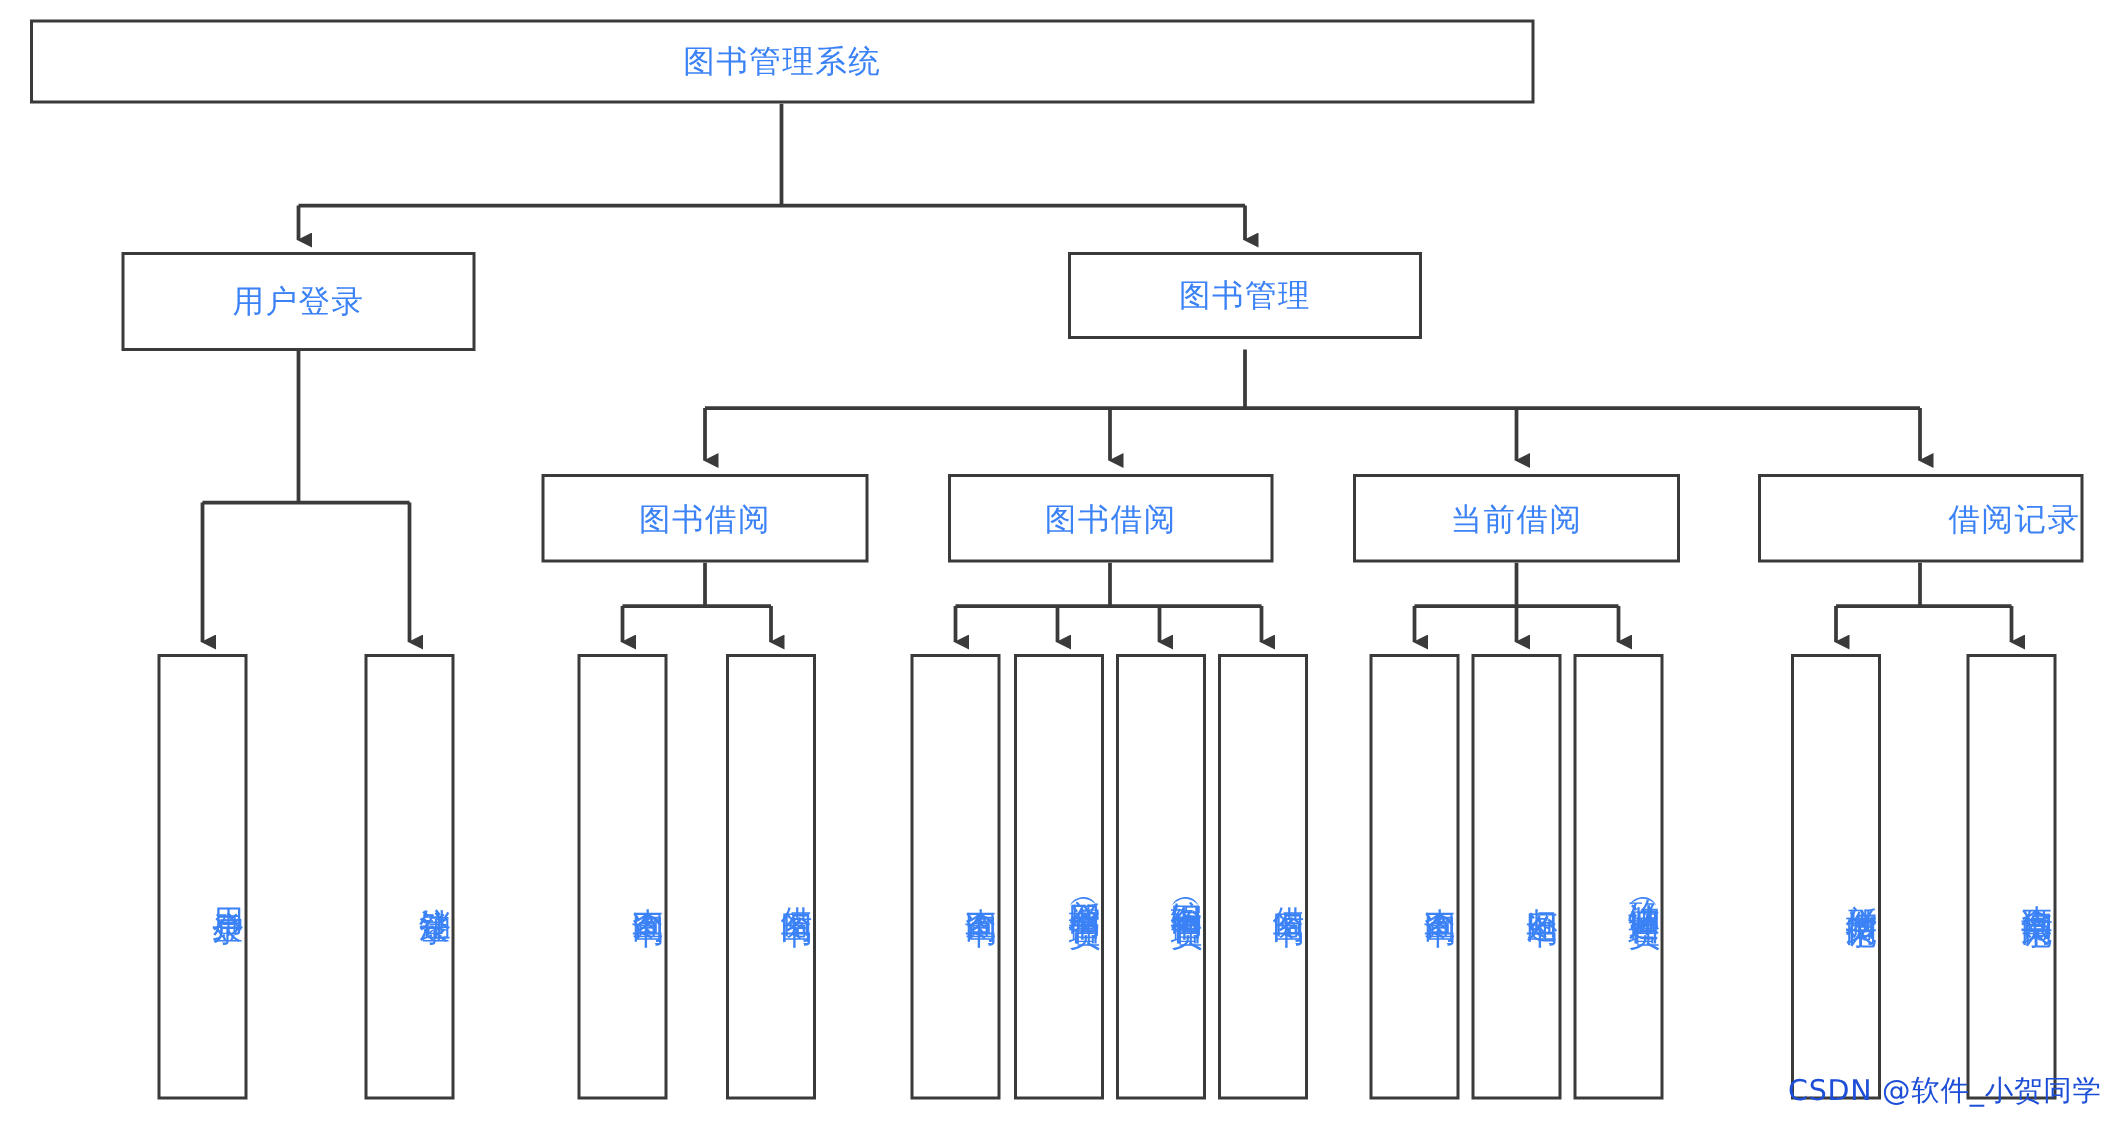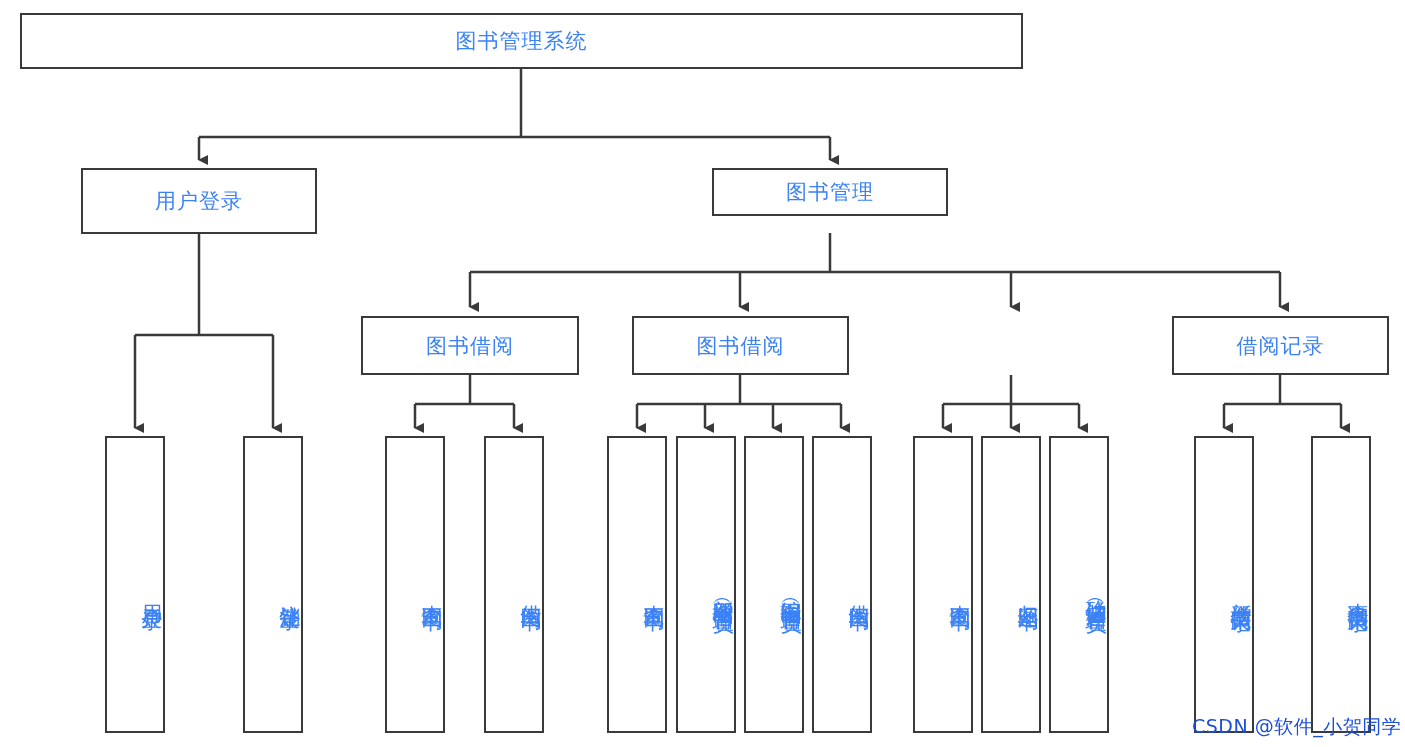--- a/index.html
+++ b/index.html
@@ -119,31 +119,34 @@
     </g>
   </svg>
 
   <div class="node horiz" style="left:20px; top:13px; width:1003px; height:56px;">
     <span>图书管理系统</span>
   </div>
 
   <div class="node horiz" style="left:81px; top:168px; width:236px; height:66px;">
     <span>用户登录</span>
   </div>
-  <div class="node horiz" style="left:712px; top:168px; width:236px; height:48px;">
+  <div class="node horiz" style="left:712px; top:168px; width:236px; height:58px;">
     <span>图书管理</span>
   </div>
 
   <div class="node horiz" style="left:361px; top:316px; width:218px; height:59px;">
     <span>图书借阅</span>
   </div>
   <div class="node horiz" style="left:632px; top:316px; width:217px; height:59px;">
     <span>图书借阅</span>
   </div>
-  <div class="node horiz" style="left:1172px; top:316px; width:217px; height:59px;">
+  <div class="node horiz" style="left:902px; top:316px; width:218px; height:59px;">
+    <span>当前借阅</span>
+  </div>
+  <div class="node horiz" style="left:1172px; top:316px; width:217px; height:59px;justify-content:flex-end;">
     <span>借阅记录</span>
   </div>
 
   <div class="node vert" style="left:105px; top:436px; width:60px; height:297px;">
     <span class="vtext">用户登录</span>
   </div>
   <div class="node vert" style="left:243px; top:436px; width:60px; height:297px;">
     <span class="vtext">注销登录</span>
   </div>
 

